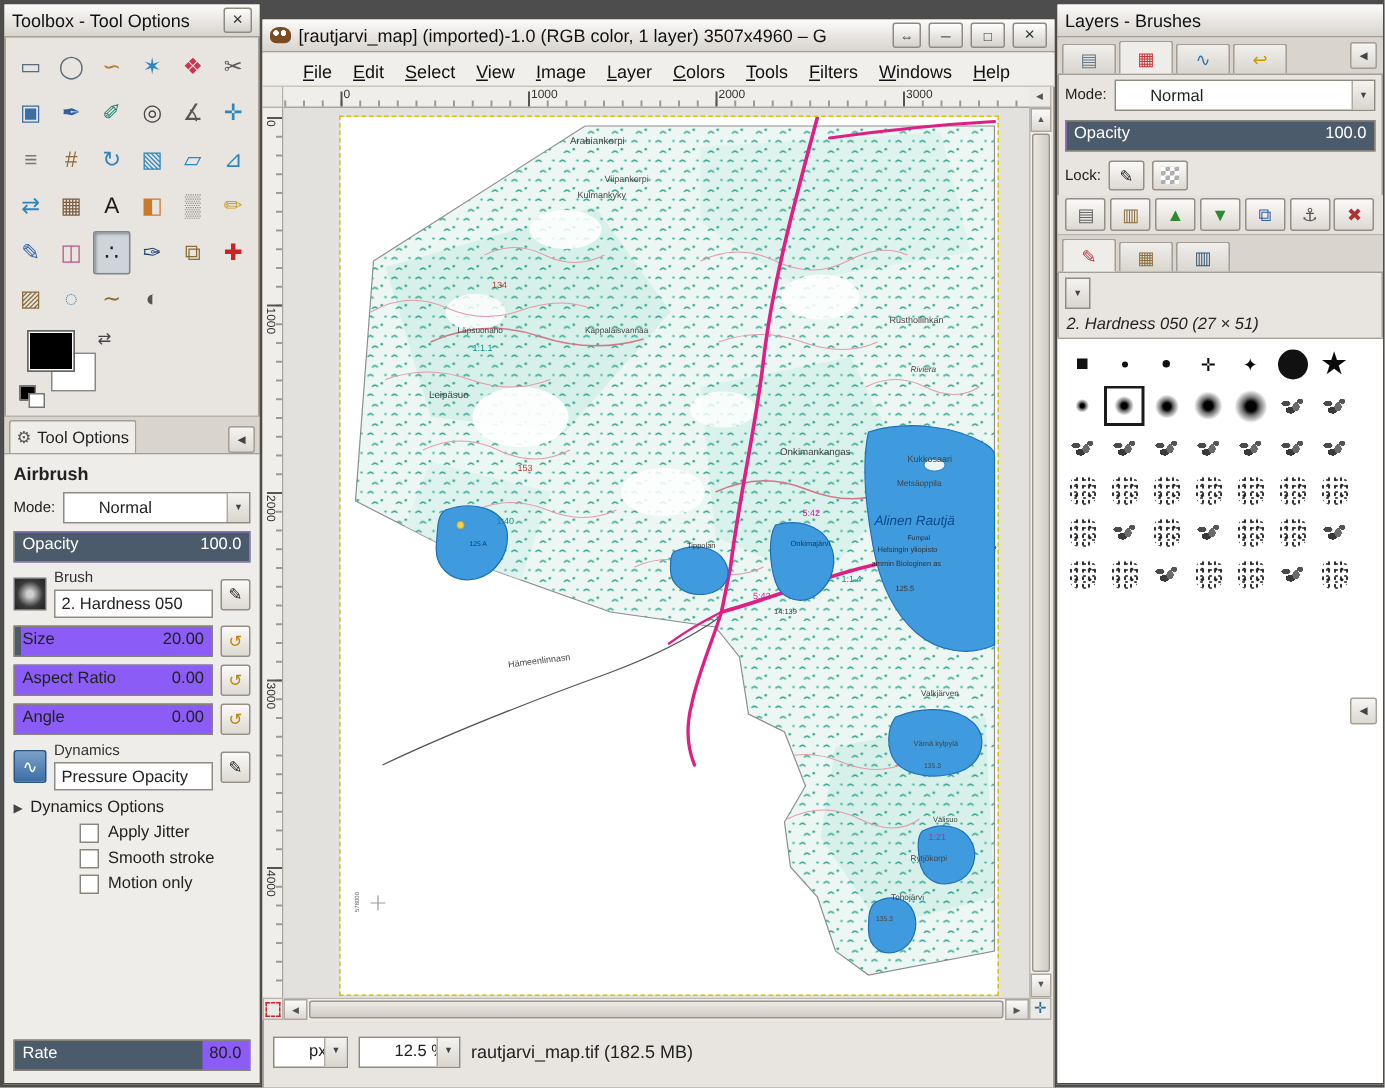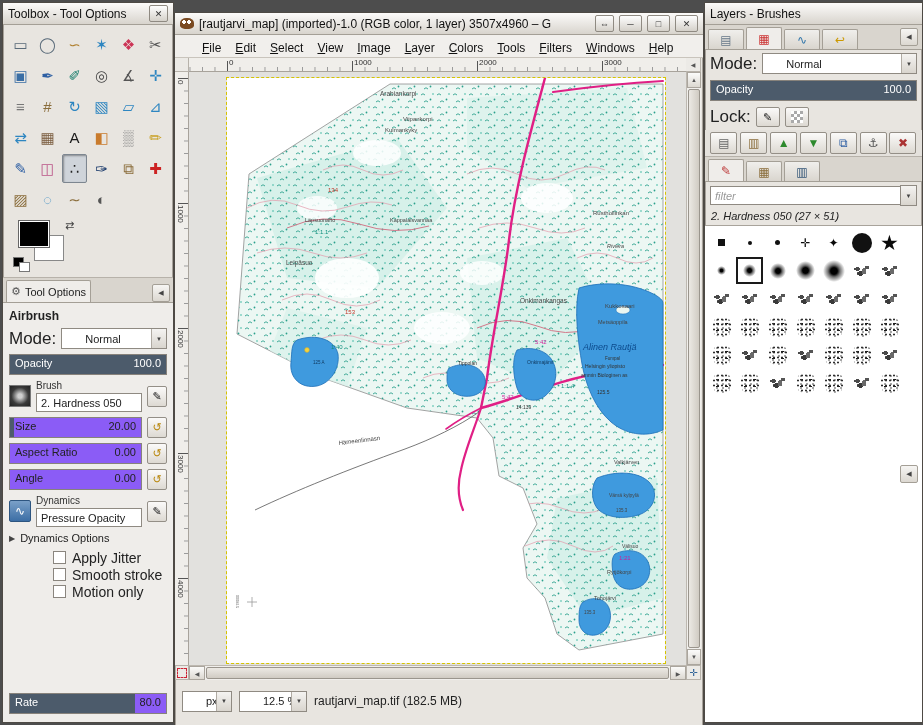--- a/index.html
+++ b/index.html
@@ -35,42 +35,42 @@
   .dock-tabs{flex:0 0 22px;display:flex;align-items:flex-end;gap:2px;padding:2px 3px 0;background:#d9d5ce;border-bottom:1px solid #a49f96;}
   .dock-tab{min-width:26px;height:19px;display:flex;align-items:center;justify-content:center;gap:4px;padding:0 4px;
             background:linear-gradient(#f0efec,#d9d5ce);border:1px solid #a49f96;border-bottom:none;border-radius:2px 2px 0 0;font-size:12px;}
   .dock-tab.selected{background:#efedea;height:21px;}
   .dock-tab .tab-label{font-size:11px;color:#222;}
   .pmenu{margin-left:auto;width:16px;height:16px;display:flex;align-items:center;justify-content:center;
          font-size:7px;color:#444;background:linear-gradient(#f6f5f3,#dcd8d1);border:1px solid #a49f96;border-radius:2px;}
   .panel-body{flex:1;display:flex;flex-direction:column;gap:5px;padding:6px 6px 8px;min-height:0;background:#efedea;}
   .tool-title{font-size:12px;font-weight:bold;color:#222;}
   .row{display:flex;align-items:center;gap:5px;}
-  .lbl{font-size:17px;color:#222;}
+  .lbl{font-size:10px;color:#222;}
   .combo{height:19px;background:#fff;border:1px solid #8f8a82;display:flex;align-items:center;font-size:11px;padding-left:4px;flex:1;min-width:0;}
   .combo .cval{flex:1;white-space:nowrap;overflow:hidden;margin-left:19px;}
   .combo .dd{width:14px;height:100%;flex:0 0 auto;display:flex;align-items:center;justify-content:center;font-size:6px;color:#444;
              background:linear-gradient(#f4f3f1,#d9d5ce);border-left:1px solid #b0aba3;}
   .sslider{position:relative;height:19px;border:1px solid #87827b;background:#8b5cf6;overflow:hidden;font-size:11px;flex:1;}
   .sfill{position:absolute;left:0;top:0;bottom:0;background:#4c5b6b;}
   .slabel{position:absolute;left:5px;top:2px;white-space:nowrap;}
   .svalue{position:absolute;right:5px;top:2px;}
   .sq-btn{width:18px;height:19px;flex:0 0 auto;display:flex;align-items:center;justify-content:center;font-size:11px;
           background:linear-gradient(#fbfaf9,#ddd9d2);border:1px solid #948f87;border-radius:2px;}
   .reset-btn{color:#b8860b;}
   .brush-thumb-sm{width:20px;height:20px;flex:0 0 auto;border:1px solid #777;
                   background:radial-gradient(circle,#cfcfcf 0 15%,#3a3a3a 60%,#222 100%);}
   .dyn-icon{width:20px;height:20px;flex:0 0 auto;display:flex;align-items:center;justify-content:center;color:#fff;font-size:12px;
             background:linear-gradient(#7aa0c8,#3c6ea5);border:1px solid #2d5580;border-radius:2px;}
   .stack{flex:1;display:flex;flex-direction:column;gap:2px;min-width:0;}
   .mini-lbl{font-size:10px;color:#333;}
   .val-box{height:17px;border:1px solid #8f8a82;background:#fff;font-size:11px;display:flex;align-items:center;padding:0 4px;white-space:nowrap;overflow:hidden;}
   .expander{display:flex;align-items:center;gap:5px;font-size:11px;color:#222;}
   .expander .tri{font-size:8px;color:#444;}
-  .opt-check{display:flex;align-items:center;gap:6px;height:17px;font-size:14px;color:#222;padding-left:44px;}
+  .opt-check{display:flex;gap:6px;height:17px;font-size:11px;color:#222;padding-left:44px;}
   .cbox{width:11px;height:11px;background:#fff;border:1px solid #8a857e;flex:0 0 auto;}
   .rate-row{margin-top:auto;}
 
   
   #image-window{left:174px;top:12px;width:528px;height:719px;}
   .menubar{flex:0 0 22px;display:flex;align-items:flex-end;padding:0 20px;background:#f1efec;border-bottom:1px solid #c9c4bc;}
   .menu-item{display:inline-block;padding:2px 7px;font-size:12px;color:#111;border-radius:2px;}
   .menu-item::first-letter{text-decoration:underline;}
   .canvas-area{flex:0 0 622px;display:grid;grid-template-columns:14px 497px 15px;grid-template-rows:14px 593px 15px;}
   .corner{background:#eceae6;border-right:1px solid #b7b2aa;border-bottom:1px solid #b7b2aa;display:flex;align-items:center;justify-content:center;font-size:6px;color:#555;}
@@ -617,21 +617,20 @@
       </div>
       <div class="dock-tab">
         <span style="color: rgb(138, 109, 59);">▦</span>
       </div>
       <div class="dock-tab">
         <span style="color: rgb(51, 85, 119);">▥</span>
       </div>
     </div>
   <span class="pmenu" style="position:absolute;right:4px;top:462px;">◀</span>
   <div class="filter-row">
-    <input class="filter-input" type="text" placeholder="filter" style="">
     <span class="filter-dd">▼</span>
   </div>
   <div class="brush-sel-label">2. Hardness 050 (27 × 51)</div>
   <div class="brush-grid">
       <div class="brush-cell">
         <div class="b-square" style="width: 7px; height: 7px;"></div>
       </div>
       <div class="brush-cell">
         <div class="b-dot" style="width: 4px; height: 4px;"></div>
       </div>

